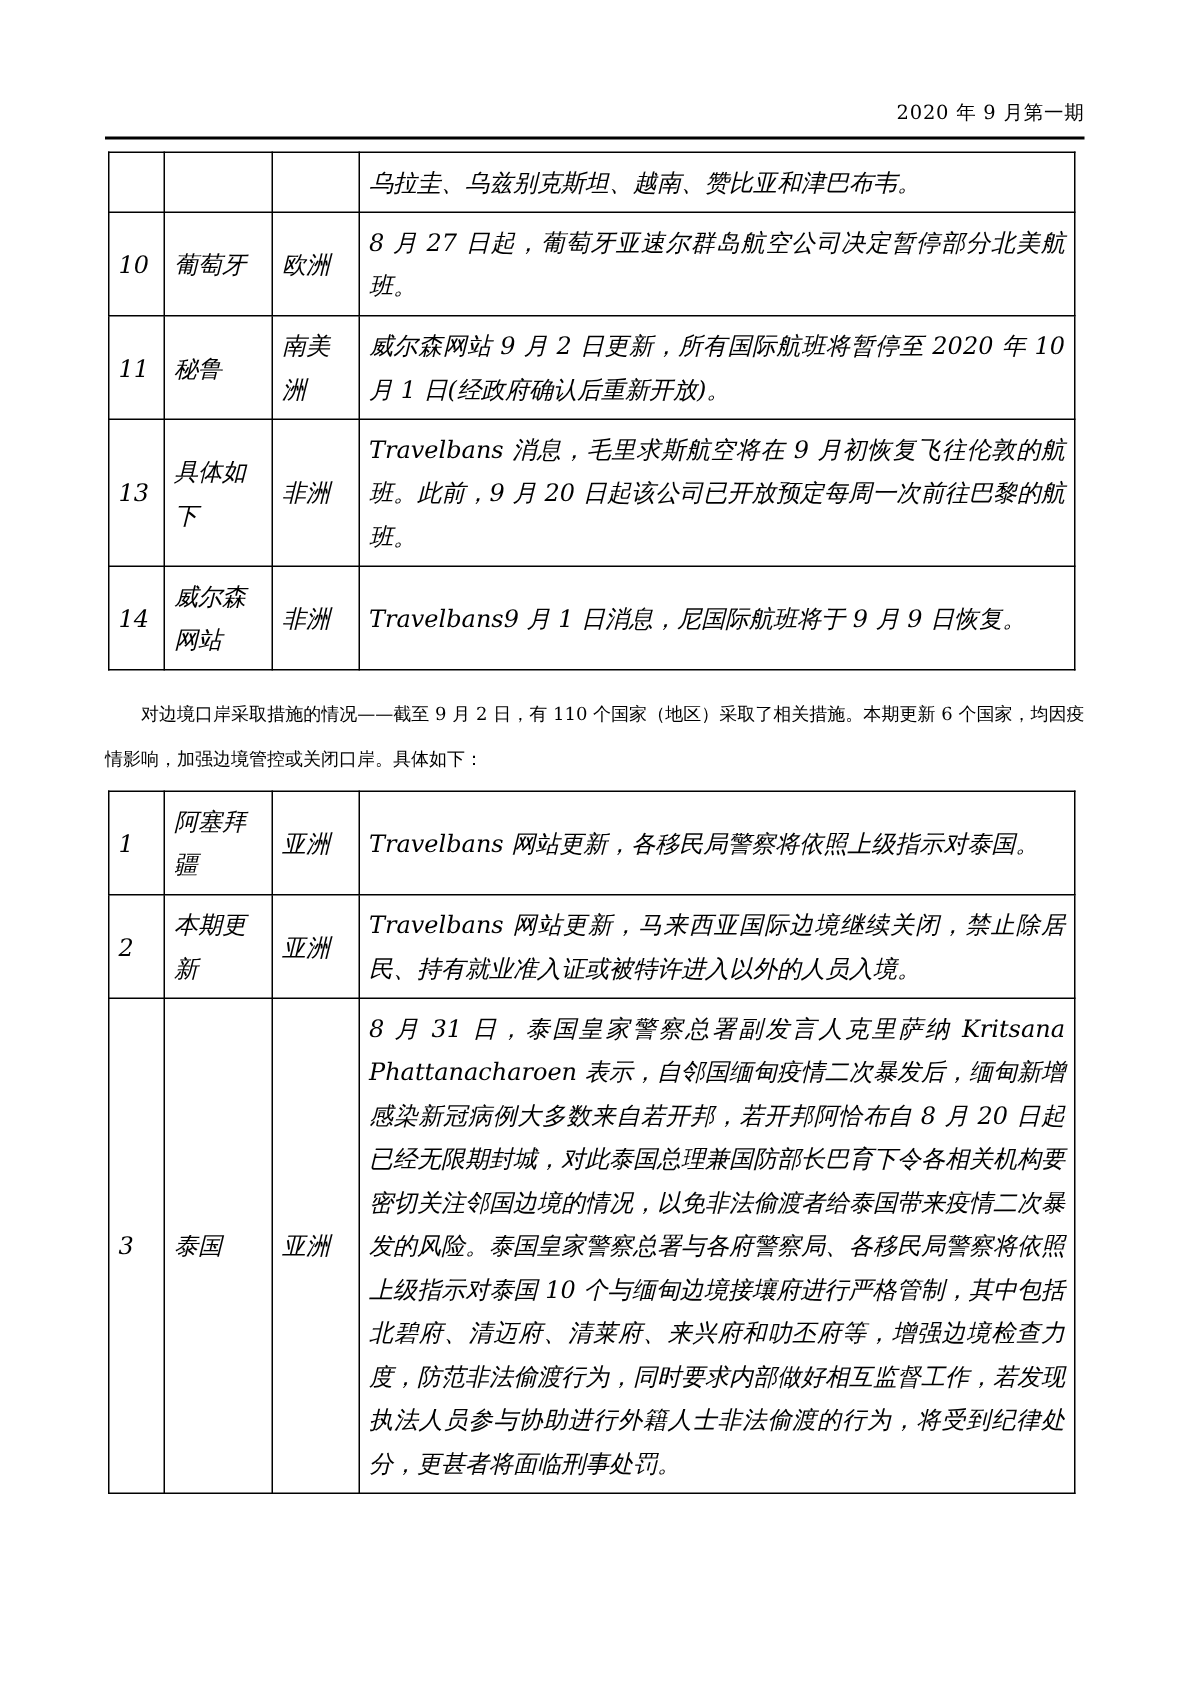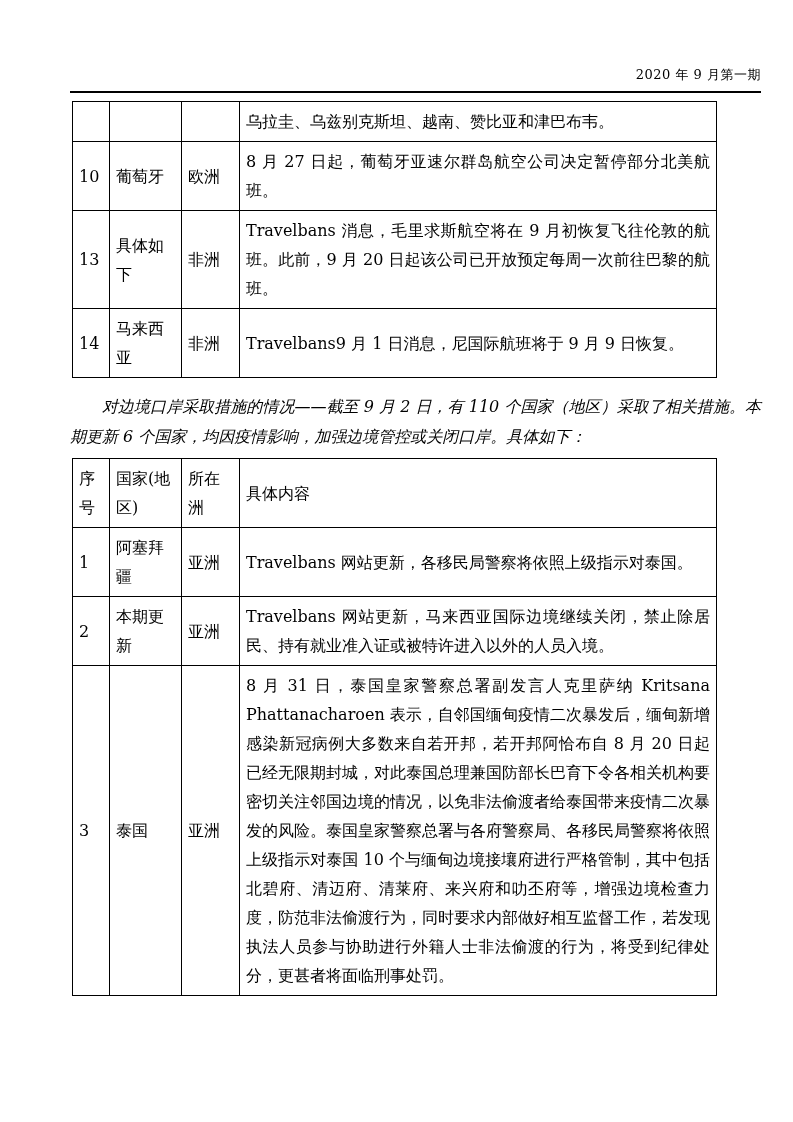--- a/index.html
+++ b/index.html
@@ -7,37 +7,38 @@
   body {
     width: 793px;
     height: 1122px;
     font-family: "DejaVu Serif", "Liberation Serif", serif;
     color: #000;
     overflow: hidden;
   }
   .page {
     width: 793px;
     height: 1122px;
-    padding: 66px 32px 0 70px;
+    padding: 66px 70px 0 70px;
     position: relative;
   }
   .doc-header {
     text-align: right;
     font-size: 13px;
     letter-spacing: 0.5px;
     padding-bottom: 7px;
     border-bottom: 2px solid #000;
   }
   table.data-table {
     border-collapse: collapse;
     table-layout: fixed;
     width: 644px;
     margin: 8px 16px 0 2px;
     font-size: 16px;
     line-height: 29px;
+    font-style: italic;
   }
   table.data-table td, table.data-table th {
     border: 1.5px solid #000;
     padding: 5px 6px;
     vertical-align: middle;
     font-weight: normal;
     word-break: break-word;
   }
   col.w-no        { width: 37px;  }
   col.w-country   { width: 72px;  }
@@ -45,26 +46,25 @@
   col.w-content   { width: 477px; }
   .c-no, .c-country, .c-continent, .c-header {
     text-align: left;
   }
   .c-content {
     text-align: justify;
     padding-left: 8px;
     padding-right: 8px;
   }
   .intro {
-    font-size: 16px;
+    font-size: 12px;
     line-height: 30px;
     text-indent: 2em;
     text-align: justify;
     margin: 14px 0 6px 0;
-    font-style: italic;
   }
 </style>
 </head>
 <body>
 
 <div class="page">
 
   <div class="doc-header">2020 年 9 月第一期</div>
 
   <table class="data-table">
@@ -81,50 +81,50 @@
         <td class="c-continent"></td>
         <td class="c-content">乌拉圭、乌兹别克斯坦、越南、赞比亚和津巴布韦。</td>
       </tr>
       <tr>
         <td class="c-no">10</td>
         <td class="c-country">葡萄牙</td>
         <td class="c-continent">欧洲</td>
         <td class="c-content">8 月 27 日起，葡萄牙亚速尔群岛航空公司决定暂停部分北美航班。</td>
       </tr>
       <tr>
+        <td class="c-no">11</td>
+        <td class="c-country">秘鲁</td>
+        <td class="c-continent">南美洲</td>
+        <td class="c-content">威尔森网站 9 月 2 日更新，所有国际航班将暂停至 2020 年 10 月 1 日(经政府确认后重新开放)。</td>
+      </tr>
+      <tr>
         <td class="c-no">13</td>
         <td class="c-country">具体如下</td>
         <td class="c-continent">非洲</td>
         <td class="c-content">Travelbans 消息，毛里求斯航空将在 9 月初恢复飞往伦敦的航班。此前，9 月 20 日起该公司已开放预定每周一次前往巴黎的航班。</td>
       </tr>
       <tr>
         <td class="c-no">14</td>
-        <td class="c-country">马来西亚</td>
+        <td class="c-country">威尔森网站</td>
         <td class="c-continent">非洲</td>
         <td class="c-content">Travelbans9 月 1 日消息，尼国际航班将于 9 月 9 日恢复。</td>
       </tr>
     </tbody>
   </table>
 
   <p class="intro">对边境口岸采取措施的情况——截至 9 月 2 日，有 110 个国家（地区）采取了相关措施。本期更新 6 个国家，均因疫情影响，加强边境管控或关闭口岸。具体如下：</p>
 
   <table class="data-table" style="margin-top:0;">
     <colgroup>
       <col class="w-no">
         <col class="w-country">
         <col class="w-continent">
         <col class="w-content">
     </colgroup>
     <tbody>
-      <tr>
-        <th class="c-header">序号</th>
-        <th class="c-header">国家(地区)</th>
-        <th class="c-header">所在洲</th>
-        <th class="c-header">具体内容</th>
-      </tr>
       <tr>
         <td class="c-no">1</td>
         <td class="c-country">阿塞拜疆</td>
         <td class="c-continent">亚洲</td>
         <td class="c-content">Travelbans 网站更新，各移民局警察将依照上级指示对泰国。</td>
       </tr>
       <tr>
         <td class="c-no">2</td>
         <td class="c-country">本期更新</td>
         <td class="c-continent">亚洲</td>

